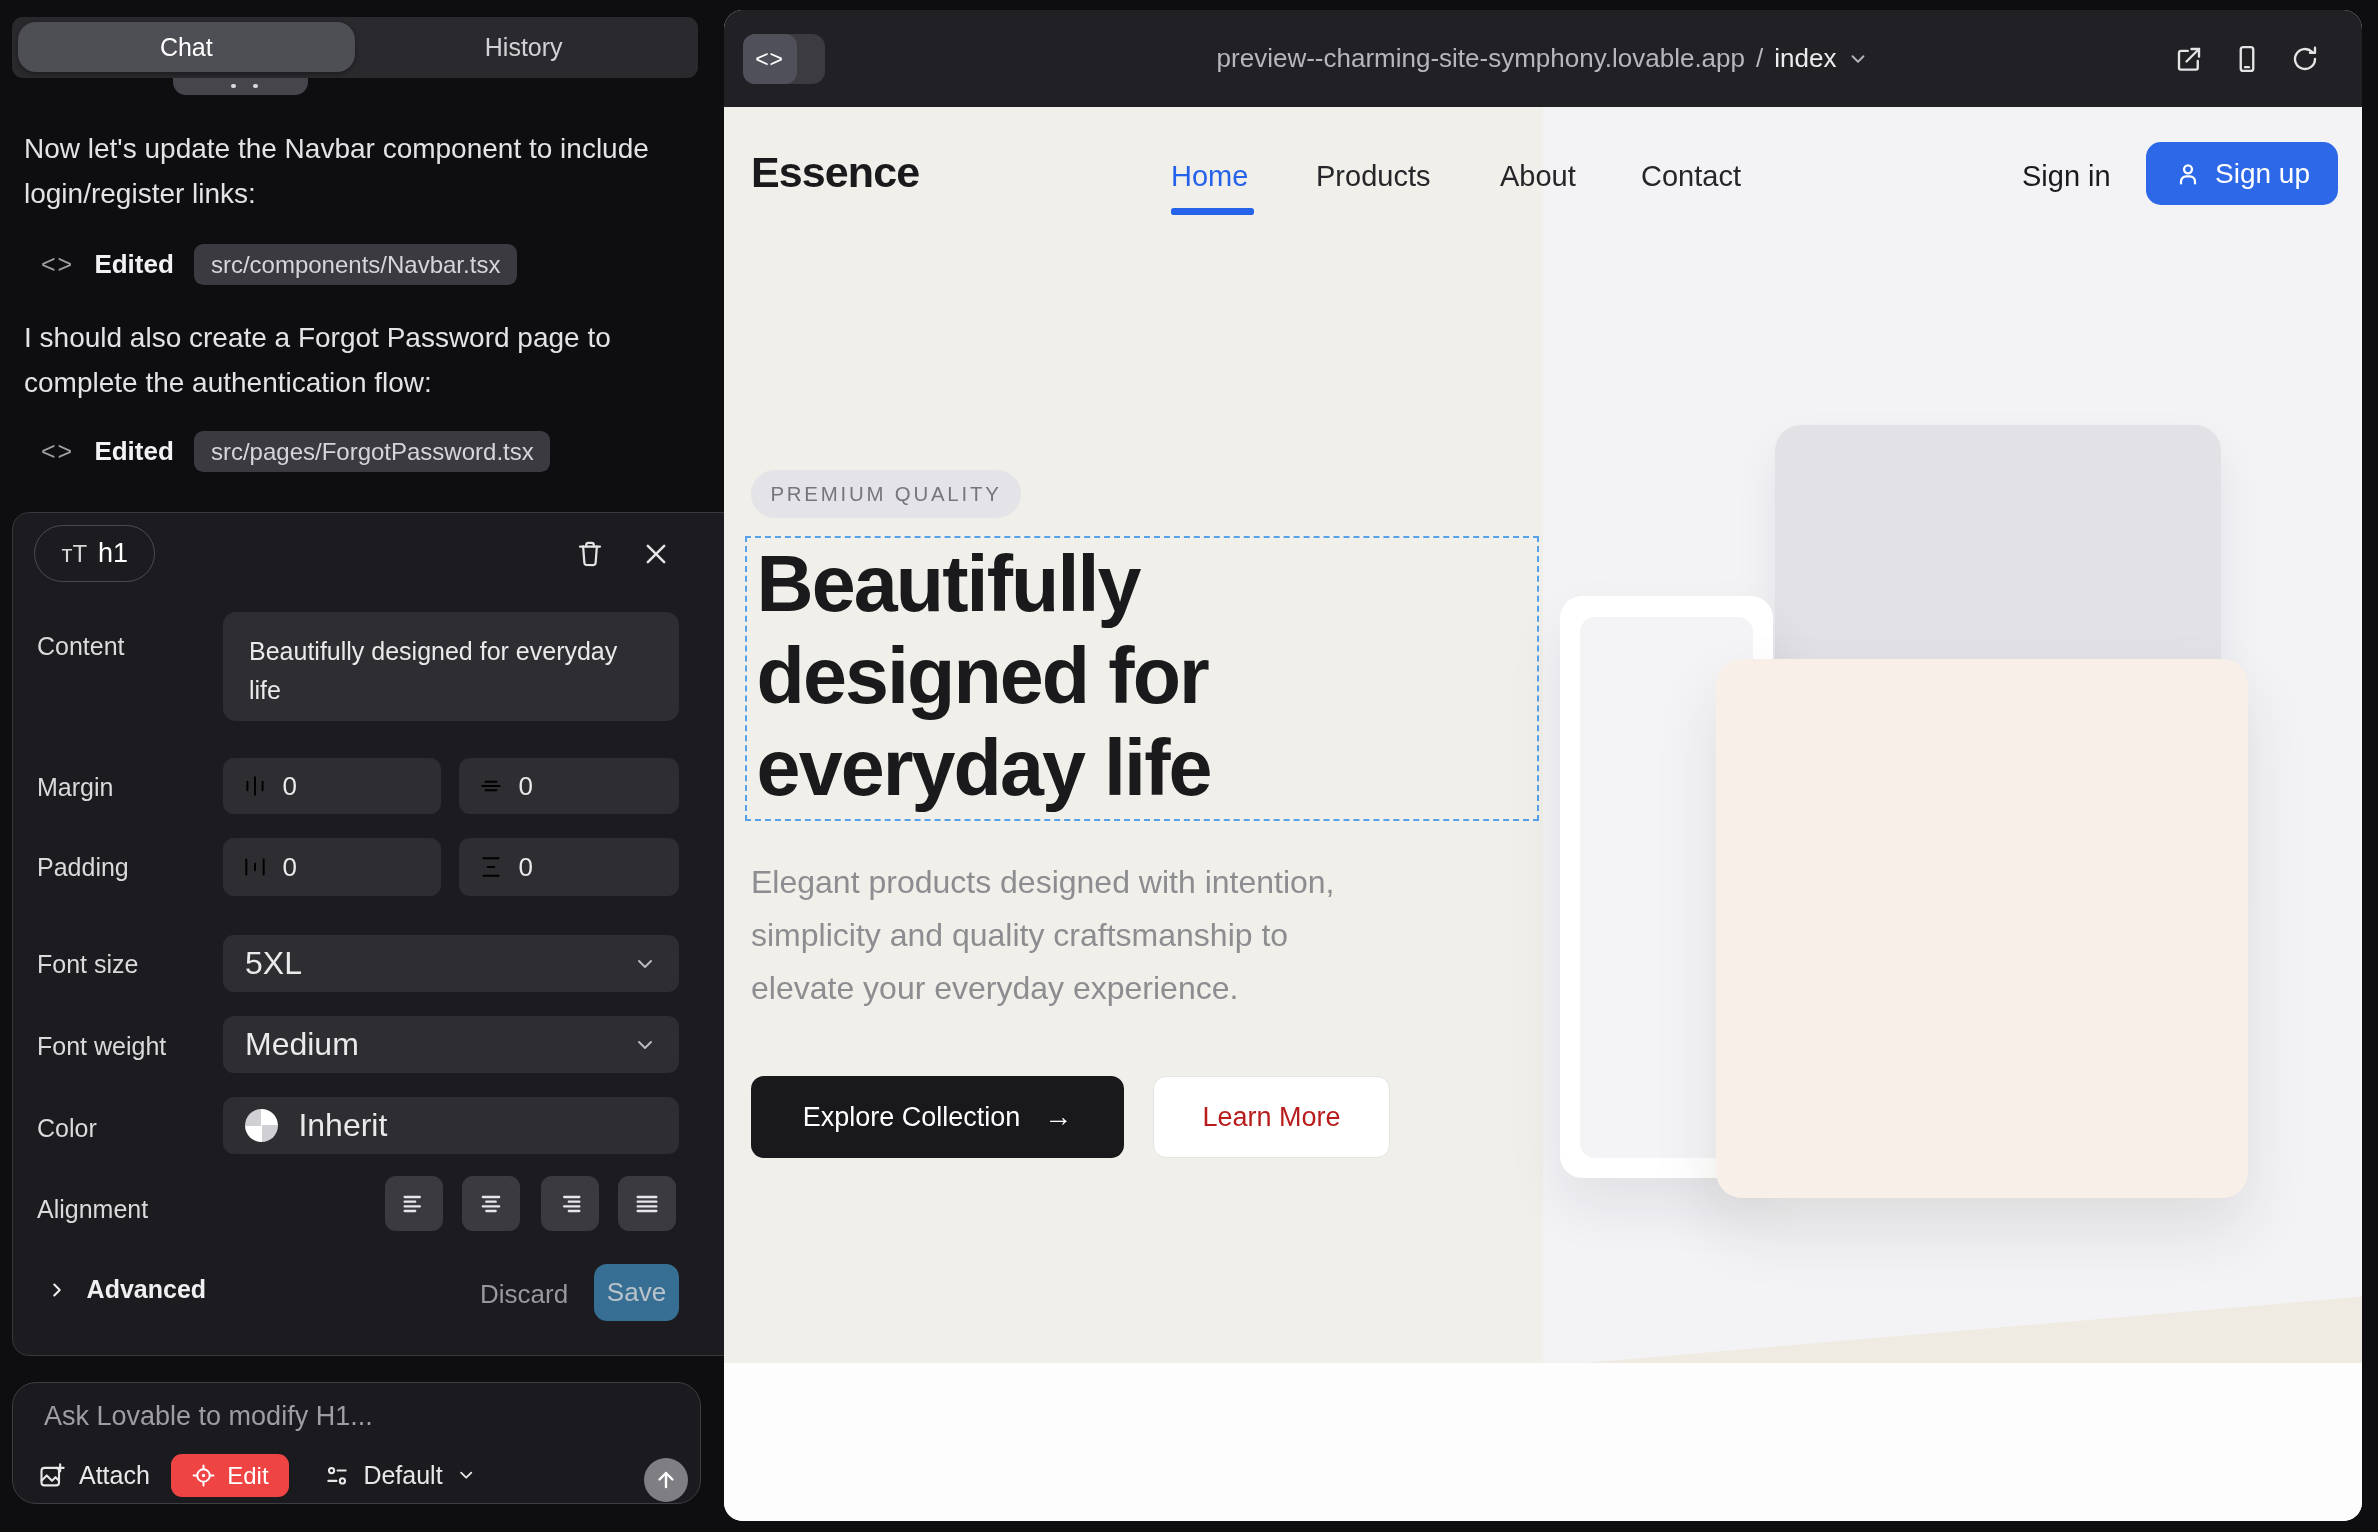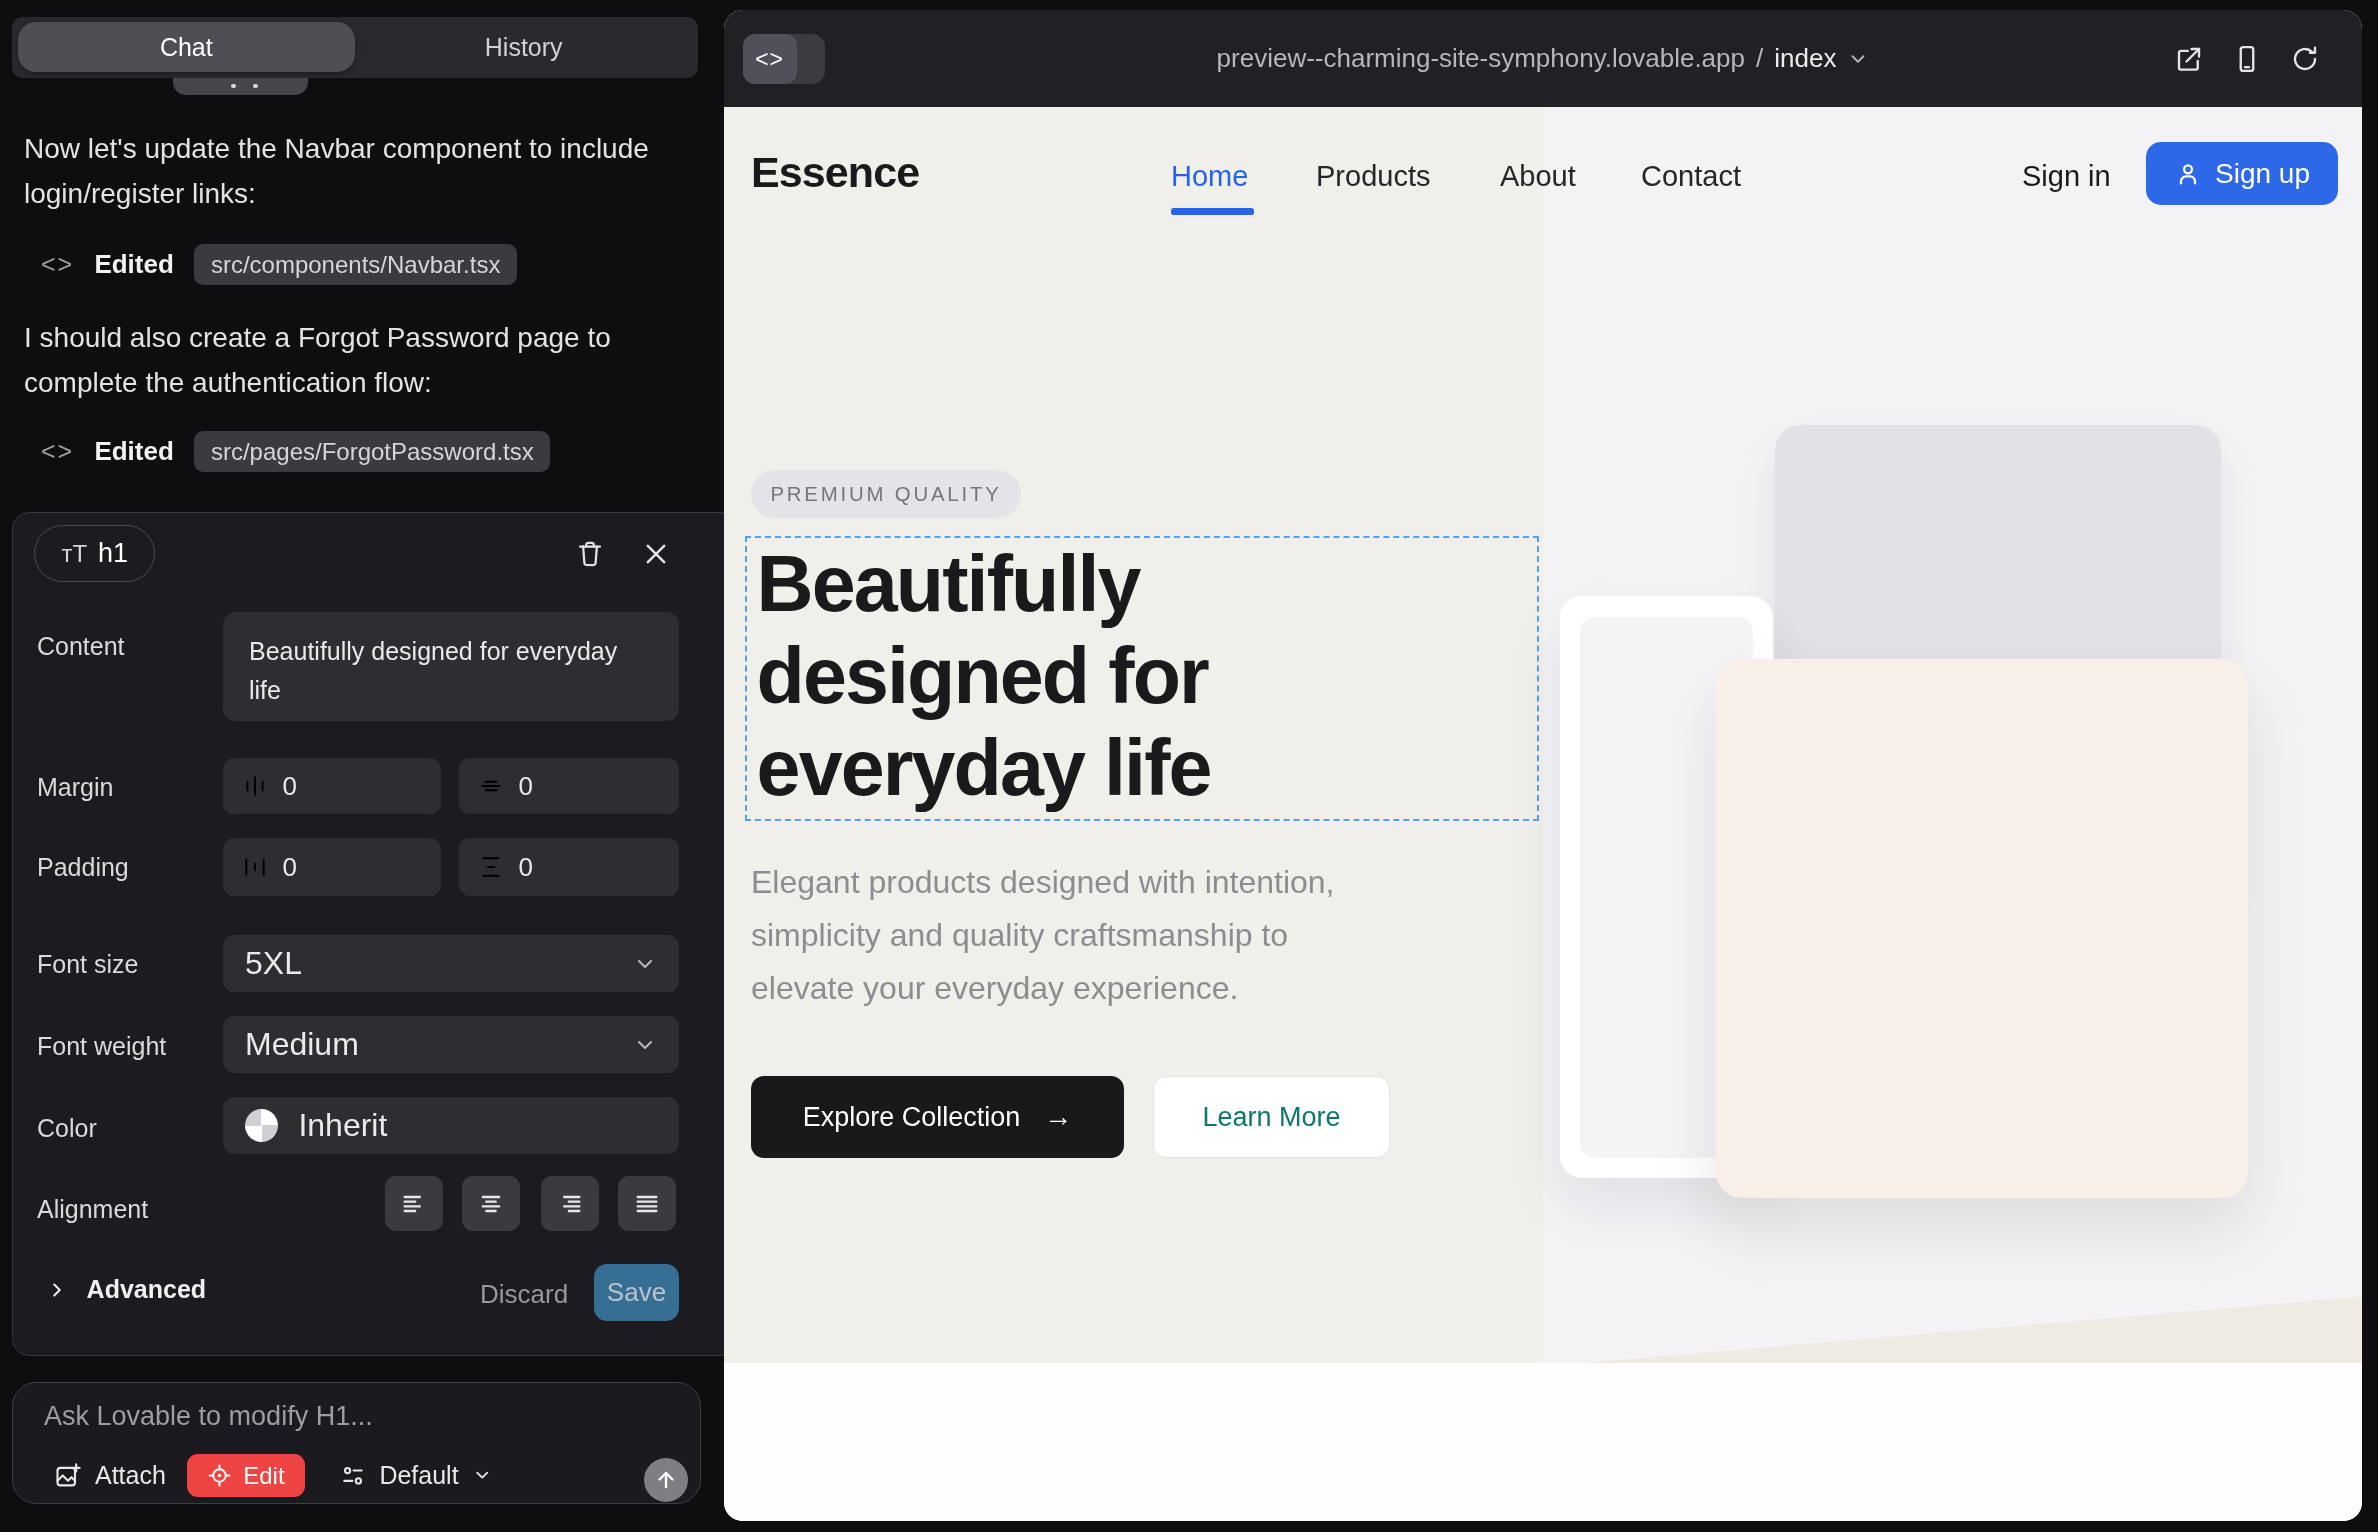--- a/index.html
+++ b/index.html
@@ -43,21 +43,21 @@
   .align-btn { top:663px; width:58px; height:55px; background:#3a3a40; border-radius:11px; display:flex; align-items:center; justify-content:center; color:#e8e8ea; cursor:pointer; }
   .advanced { left:33px; top:762px; display:flex; align-items:center; gap:18.6px; color:#f0f0f2; cursor:pointer; }
   .advanced span { font-size:25px; font-weight:700; }
   .discard { left:467px; top:766px; font-size:26px; color:#98989d; cursor:pointer; }
   .save { left:581px; top:751px; width:85px; height:57px; background:#366f93; border-radius:13px; display:flex; align-items:center; justify-content:center; font-size:26px; color:#bac3cb; cursor:pointer; }
 
   
   .prompt { left:12px; top:1382px; width:689px; height:122px; background:#1b1b1f; border:0.9px solid #3d3d42; border-radius:24px; }
   .prompt-input { left:31px; top:13px; width:594px; height:41px; background:transparent; border:none; outline:none; font-size:27px; color:#e8e8ea; font-family:inherit; }
   .prompt-input::placeholder { color:#9d9da3; }
-  .prow { left:41px; top:70px; height:45px; display:flex; align-items:center; gap:15px; color:#e8e8ea; }
+  .prow { left:25px; top:70px; height:45px; display:flex; align-items:center; gap:15px; color:#e8e8ea; }
   .attach { display:flex; align-items:center; gap:13px; font-size:25px; cursor:pointer; }
   .edit-pill { margin-left:6px; height:43px; padding:0 20.4px; background:#ef4444; border-radius:11px; display:flex; align-items:center; gap:11px; font-size:24px; color:#fff; cursor:pointer; }
   .default-sel { margin-left:20.4px; display:flex; align-items:center; gap:13px; font-size:25px; cursor:pointer; }
   .send { left:631px; top:75px; width:44px; height:44px; border-radius:50%; background:#7e7e83; display:flex; align-items:center; justify-content:center; cursor:pointer; }
 
   
   .preview { left:724px; top:10.2px; width:1638px; height:1511px; border-radius:18.6px; overflow:hidden; background:#f3f3f6; }
   .chrome { left:0; top:0; width:100%; height:97px; background:#212125; display:flex; align-items:center; }
   .code-toggle { position:absolute; left:18.6px; top:24px; width:82px; height:50px; background:#3b3b41; border-radius:13px; cursor:pointer; }
   .code-toggle .seg { position:absolute; left:0; top:0; width:54px; height:50px; background:#50505a; border-radius:12px; display:flex; align-items:center; justify-content:center; color:#fff; font-size:23px; letter-spacing:0.9px; }
@@ -77,21 +77,21 @@
   .nl-home { left:447px; color:#2563eb; } .nl-products { left:592px; } .nl-about { left:776px; } .nl-contact { left:917px; }
   .home-underline { left:447px; top:101px; width:83px; height:6.5px; background:#2563eb; border-radius:2.8px; }
   .signin { left:1298px; top:53px; font-size:29px; color:#1a1a1c; cursor:pointer; }
   .signup { left:1422px; top:35px; width:192px; height:63px; background:#2c68e8; border-radius:15px; display:flex; align-items:center; justify-content:center; gap:13px; color:#fff; font-size:28px; cursor:pointer; }
 
   .badge { left:27px; top:363px; width:270px; height:48px; background:#e4e3e7; border-radius:24px; display:flex; align-items:center; justify-content:center; font-size:20.4px; letter-spacing:2.8px; color:#75757c; font-weight:500; }
   .selbox { left:21.3px; top:429px; width:794px; height:285px; border:2.8px dashed #55a1ea; }
   .hero-h1 { position:absolute; left:9.3px; top:0px; font-size:79px; line-height:92px; font-weight:600; color:#1a1a1c; letter-spacing:-1.9px; white-space:nowrap; }
   .hero-p { left:27px; top:749px; font-size:32px; line-height:53px; color:#8d8d91; }
   .cta-primary { left:27px; top:969px; width:373px; height:82px; background:#19191c; border-radius:13px; display:flex; align-items:center; justify-content:center; gap:24px; color:#fff; font-size:27px; cursor:pointer; }
-  .cta-secondary { left:429px; top:969px; width:237px; height:82px; background:#ffffff; border:1.9px solid #e4e4e6; border-radius:13px; display:flex; align-items:center; justify-content:center; color:#0f766e; font-size:27px; cursor:pointer; }
+  .cta-secondary { left:429px; top:969px; width:237px; height:82px; background:#ffffff; border:1.9px solid #e4e4e6; border-radius:13px; display:flex; align-items:center; justify-content:center; color:#b91c1c; font-size:27px; cursor:pointer; }
   .arrow-glyph { font-size:28px; }
 
   .shape-gray { left:1051px; top:318px; width:446px; height:482px; border-radius:26px; background:#e2e1e6; box-shadow:0 22px 46px rgba(20,20,40,.07); z-index:1; }
   .shape-white { left:836px; top:489px; width:213px; height:582px; border-radius:22px; background:#ffffff; box-shadow:0 28px 56px rgba(20,20,40,.08); z-index:2; }
   .shape-white-inner { position:absolute; left:20.4px; top:20.4px; right:20.4px; bottom:20.4px; background:#f4f4f7; border-radius:15px; }
   .shape-cream { left:992px; top:552px; width:532px; height:539px; border-radius:26px; background:#f8f0e8; box-shadow:0 32px 65px rgba(40,30,20,.10); z-index:3; }
 </style>
 </head>
 <body>
 

